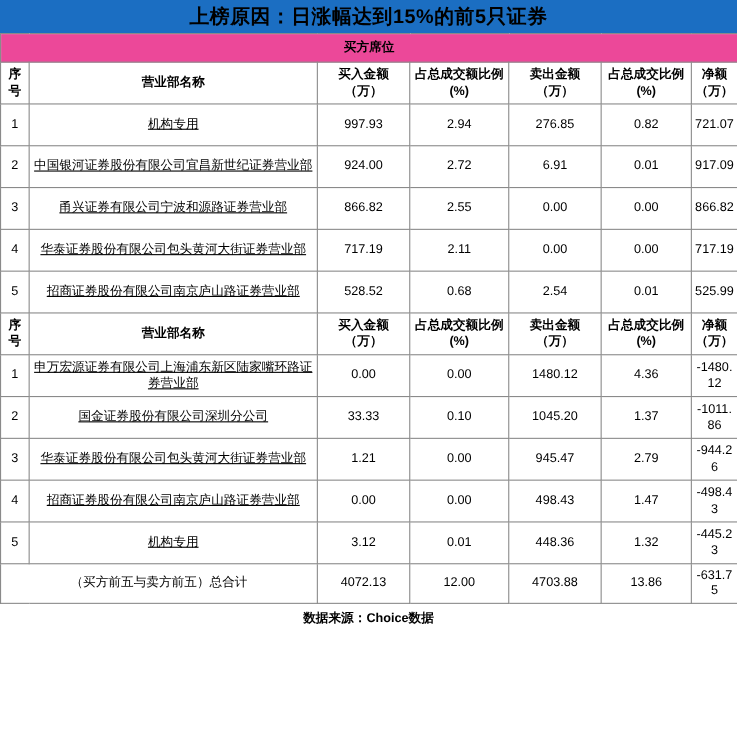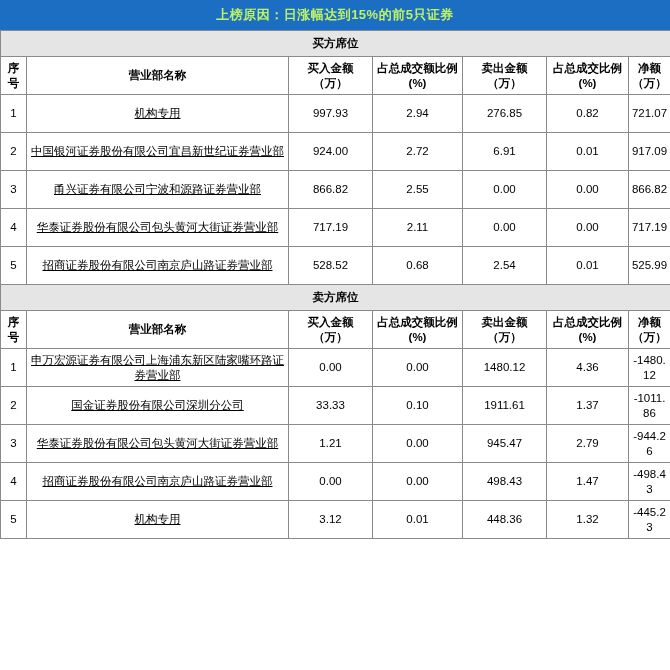--- a/index.html
+++ b/index.html
@@ -12,45 +12,45 @@
   .page {
     width: 670px;
     height: 670px;
     position: relative;
     overflow: hidden;
     background: #ffffff;
   }
   .title-bar {
     height: 30px;
     background: #1b6ec2;
-    color: #bef264;
+    color: #000000;
     display: flex;
     align-items: center;
     justify-content: center;
-    font-size: 13px;
+    font-size: 18px;
     font-weight: bold;
     letter-spacing: 0.5px;
   }
   table.tbl {
     width: 670px;
     border-collapse: collapse;
     table-layout: fixed;
   }
   table.tbl td, table.tbl th {
     border: 1px solid #8a8a8a;
     font-size: 11.5px;
     color: #000000;
     padding: 3px 2px;
     text-align: center;
     vertical-align: middle;
     line-height: 1.25;
     word-break: break-all;
   }
   .section-head td {
-    background: #e5e5e5;
+    background: #ec4899;
     font-weight: bold;
     font-size: 13px;
     height: 26px;
     padding: 2px;
   }
   .col-head td {
     background: #ffffff;
     font-weight: bold;
     font-size: 12px;
     height: 38px;
@@ -148,23 +148,20 @@
       <tr class="row-body">
         <td>5</td>
         <td class="name-cell">招商证券股份有限公司南京庐山路证券营业部</td>
         <td class="num">528.52</td>
         <td class="num">0.68</td>
         <td class="num">2.54</td>
         <td class="num">0.01</td>
         <td class="num">525.99</td>
       </tr>
 
-      <tr class="section-head">
-        <td colspan="7">卖方席位</td>
-      </tr>
       <tr class="col-head">
         <td>序号</td>
         <td>营业部名称</td>
         <td>买入金额（万）</td>
         <td>占总成交额比例(%)</td>
         <td>卖出金额（万）</td>
         <td>占总成交比例(%)</td>
         <td>净额（万）</td>
       </tr>
 
@@ -175,21 +172,21 @@
         <td class="num">0.00</td>
         <td class="num">1480.12</td>
         <td class="num">4.36</td>
         <td class="num">-1480.12</td>
       </tr>
       <tr class="row-body">
         <td>2</td>
         <td class="name-cell">国金证券股份有限公司深圳分公司</td>
         <td class="num">33.33</td>
         <td class="num">0.10</td>
-        <td class="num">1911.61</td>
+        <td class="num">1045.20</td>
         <td class="num">1.37</td>
         <td class="num">-1011.86</td>
       </tr>
       <tr class="row-body">
         <td>3</td>
         <td class="name-cell">华泰证券股份有限公司包头黄河大街证券营业部</td>
         <td class="num">1.21</td>
         <td class="num">0.00</td>
         <td class="num">945.47</td>
         <td class="num">2.79</td>
@@ -207,17 +204,26 @@
       <tr class="row-body">
         <td>5</td>
         <td class="name-cell">机构专用</td>
         <td class="num">3.12</td>
         <td class="num">0.01</td>
         <td class="num">448.36</td>
         <td class="num">1.32</td>
         <td class="num">-445.23</td>
       </tr>
 
+      <tr class="total-row">
+        <td colspan="2">（买方前五与卖方前五）总合计</td>
+        <td class="num">4072.13</td>
+        <td class="num">12.00</td>
+        <td class="num">4703.88</td>
+        <td class="num">13.86</td>
+        <td class="num">-631.75</td>
+      </tr>
     </tbody>
   </table>
 
+  <div class="footer">数据来源：Choice数据</div>
 
 </div>
 
 </body></html>

